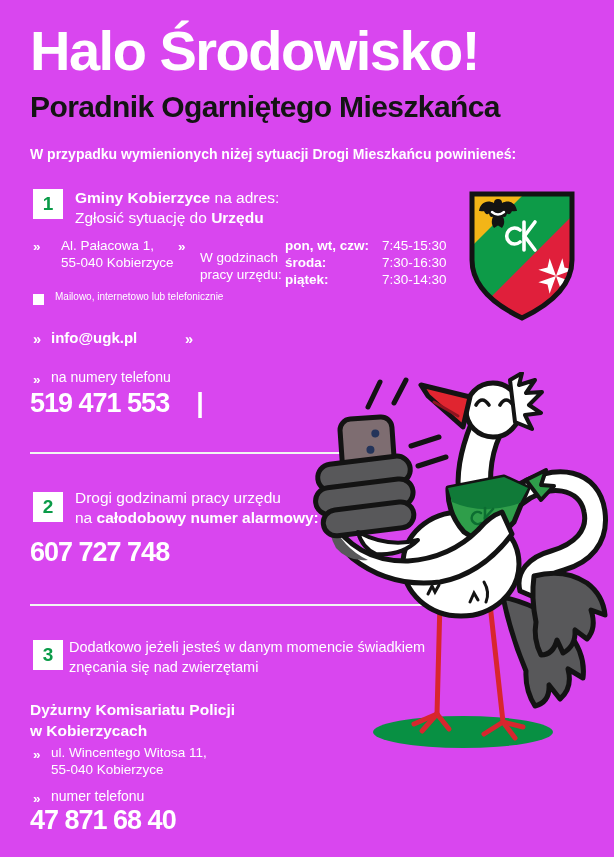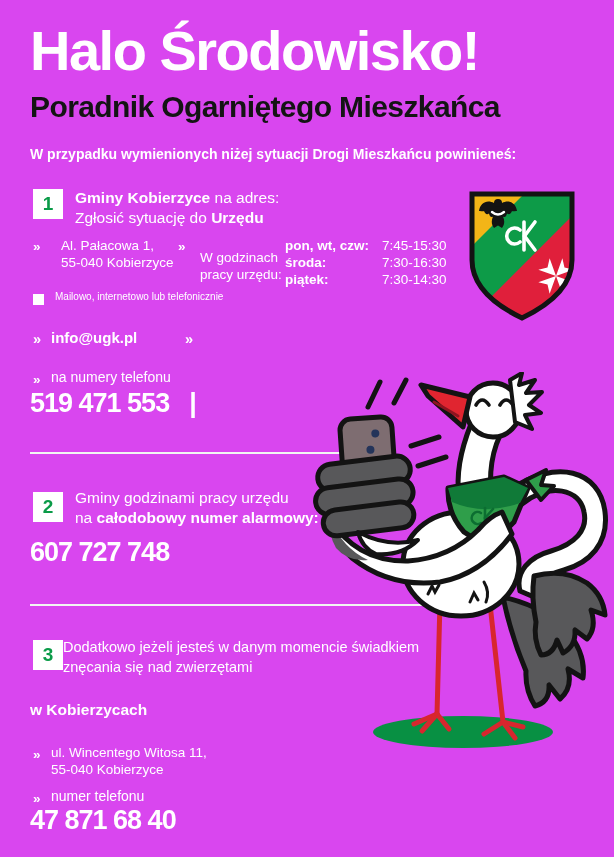--- a/index.html
+++ b/index.html
@@ -14,21 +14,21 @@
   .title{left:30px;top:18px;font-size:56px;font-weight:800;letter-spacing:-1.5px;color:#fff;white-space:nowrap;}
   .subtitle{left:30px;top:90px;font-size:30px;font-weight:700;letter-spacing:-0.6px;color:#141414;white-space:nowrap;}
   .intro{left:30px;top:146px;font-size:14px;font-weight:700;color:#fff;white-space:nowrap;}
   .numbox{width:30px;height:30px;background:#fff;color:#0a9b48;
     display:flex;align-items:center;justify-content:center;
     font-size:19px;font-weight:700;}
   .h15{font-size:15.5px;line-height:20px;color:#fff;}
   .b{font-weight:700;}
   .small{font-size:13.5px;line-height:17px;color:#fff;}
   .chev{color:#fff;font-weight:700;font-size:13.5px;line-height:17px;}
-  .bignum{font-size:27px;font-weight:700;letter-spacing:-1px;color:#fff;white-space:nowrap;display:flex;gap:20px;}
+  .bignum{font-size:27px;font-weight:700;letter-spacing:-1px;color:#fff;white-space:nowrap;display:flex;gap:27px;}
   .divider{height:2px;background:#f2f6f2;z-index:1;}
   .hours{display:grid;grid-template-columns:85px auto;column-gap:12px;font-size:13.5px;line-height:17px;}
   .sqbullet{width:11px;height:11px;background:#fff;display:inline-block;}
   .org{font-size:15.5px;font-weight:700;line-height:21px;color:#fff;}
   svg{display:block;}
 </style>
 </head>
 <body>
 
 <div class="poster">
@@ -84,40 +84,41 @@
     <span>519 471 553</span>
     <span>|</span>
   </div>
 
   <div class="abs divider" style="left:30px;top:452px;width:317px;"></div>
 
   <div class="abs numbox" style="left:33px;top:492px;">
     <span>2</span>
   </div>
   <div class="abs h15" style="left:75px;top:488px;">
-    <div>Gminy godzinami pracy urzędu</div>
+    <div>Drogi godzinami pracy urzędu</div>
     <div>
       <span>na </span><span class="b">całodobowy numer alarmowy:</span>
     </div>
   </div>
   <div class="abs bignum" style="left:30px;top:537px;">
     <span>607 727 748</span>
   </div>
 
   <div class="abs divider" style="left:30px;top:604px;width:415px;"></div>
 
   <div class="abs numbox" style="left:33px;top:640px;">
     <span>3</span>
   </div>
-  <div class="abs" style="left:63px;top:637px;font-size:14.5px;line-height:20px;">
+  <div class="abs" style="left:69px;top:637px;font-size:14.5px;line-height:20px;">
     <div>Dodatkowo jeżeli jesteś w danym momencie świadkiem</div>
     <div>znęcania się nad zwierzętami</div>
   </div>
 
   <div class="abs org" style="left:30px;top:699px;">
+    <div>Dyżurny Komisariatu Policji</div>
     <div>w Kobierzycach</div>
   </div>
 
   <span class="abs chev" style="left:33px;top:746px;">»</span>
   <div class="abs small" style="left:51px;top:744px;">
     <div>ul. Wincentego Witosa 11,</div>
     <div>55-040 Kobierzyce</div>
   </div>
 
   <span class="abs chev" style="left:33px;top:790px;">»</span>

